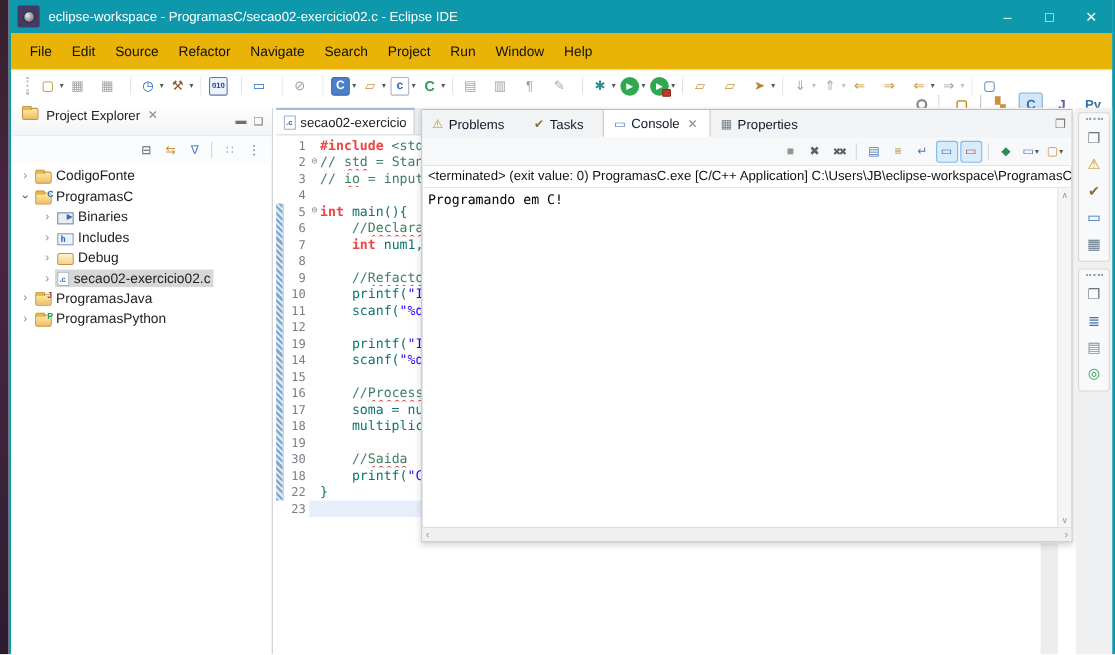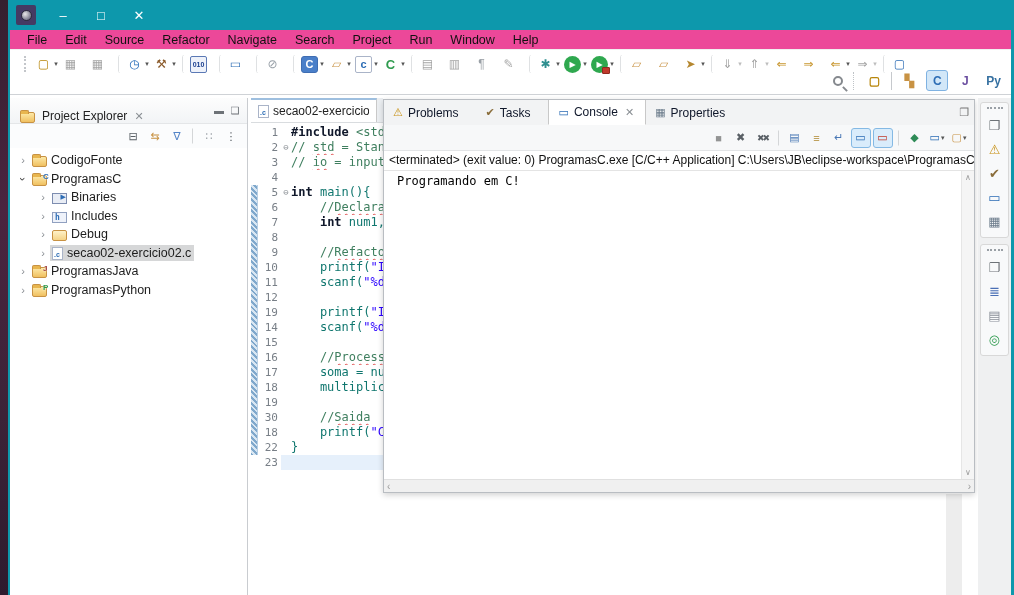--- a/index.html
+++ b/index.html
@@ -13,21 +13,21 @@
   
   .titlebar { height:30px; background:#0d98ac; display:flex; align-items:center; color:#fff; }
   .app-icon { width:20px; height:20px; margin:0 8px 0 6px; background:#443a63; border-radius:2px;
     display:flex; align-items:center; justify-content:center; flex:none; }
   .app-icon .orb { width:11px; height:11px; border-radius:50%; background:radial-gradient(circle at 35% 35%,#e8e8e8,#8a8a9a 60%,#55556a); border:1px solid #2c2c3c; }
   .title { font-size:12px; white-space:nowrap; overflow:hidden; flex:1; }
   .win-controls { display:flex; height:30px; }
   .win-controls span { width:38px; height:30px; display:flex; align-items:center; justify-content:center; font-size:13px; }
 
   
-  .menubar { height:20px; background:#ec4899; display:flex; align-items:center; padding-left:8px; border-bottom:1px solid #f0f0f0; }
+  .menubar { height:34px; background:#eab308; display:flex; align-items:center; padding-left:8px; border-bottom:1px solid #f0f0f0; }
   .menu-item { font-size:12.5px; color:#111; padding:2px 9px; }
 
   
   .toolbar { height:45px; background:#fff; border-bottom:1px solid #cfd2d6; position:relative; }
   .tb-left { display:flex; align-items:center; padding:2px 0 0 14px; height:26px; }
   .tb-grip { width:4px; height:16px; border-left:2px dotted #c3c6ca; margin-right:6px; }
   .tb-item { display:inline-flex; align-items:center; height:22px; padding:0 1px; border-radius:3px; position:relative; }
   .tb-item .glyph { display:inline-flex; align-items:center; justify-content:center; width:17px; height:17px; font-size:12px; position:relative; }
   .tb-item .caret { font-size:7px; color:#555; width:8px; text-align:center; }
   .tb-item.sep { width:4px; height:18px; padding:0; margin:0 3px; border-left:1px dotted #bfc3c7; }
@@ -45,21 +45,21 @@
   .tb-right-bar { width:1px; height:18px; background:#c6c9cd; }
   .persp { display:inline-flex; align-items:center; justify-content:center; min-width:22px; height:21px; padding:1px 3px; border-radius:3px; font-weight:bold; font-size:12px; border:1px solid transparent; }
   .persp.active { background:#d2e7f8; border-color:#7fb2e2; }
 
   
   .body { position:absolute; top:98px; left:0; right:0; bottom:0; background:#fff; }
 
   
   .explorer { position:absolute; left:0; top:0; bottom:0; width:238px; background:#fff; border-right:1px solid #c9ccd0; }
   .ex-tabrow { height:26px; display:flex; align-items:center; background:linear-gradient(#fdfdfd,#f2f4f6); border-bottom:1px solid #e4e6e8; padding:0 4px; }
-  .ex-tab { display:flex; align-items:flex-end; gap:5px; padding:0 6px; height:25px; }
+  .ex-tab { display:flex; align-items:flex-start; gap:5px; padding:0 6px; height:25px; }
   .ex-title { font-size:12px; color:#222; }
   .tab-close { font-size:11px; color:#8a8f94; padding:0 2px; }
   .spacer { flex:1; }
   .mini-btn { font-size:10px; color:#6d7277; width:16px; text-align:center; }
   .ex-tools { height:24px; display:flex; align-items:center; justify-content:flex-end; gap:2px; padding-right:6px; background:#fbfcfd; }
   .tree { padding-top:3px; }
   .trow { display:flex; align-items:center; height:18.5px; font-size:12.5px; color:#1d1d1d; }
   .trow .arrow { width:14px; text-align:center; color:#8a8f94; font-size:11px; display:inline-block; }
   .trow.expanded .arrow { transform:rotate(90deg); color:#444; }
   .trow.lvl0 { padding-left:6px; }
@@ -87,21 +87,21 @@
   .ed-tab { display:flex; align-items:center; padding:0 7px; background:#fff; border-right:1px solid #c9c9c9; border-top:2px solid #9ebfdf; max-width:131px; }
   .ed-tab-label { font-size:12px; color:#222; white-space:nowrap; overflow:hidden; max-width:96px; }
   .ed-body { position:relative; height:calc(100% - 25px); overflow:hidden; }
   .ruler { position:absolute; left:0; width:7px; background:repeating-linear-gradient(45deg,#7fa8cc 0 2px,#d8e6f2 2px 4px); border-right:1px solid #b8cfe4; }
   .lines { margin-left:8px; padding-top:2px; }
   .cl { display:flex; height:15px; font:12px/15px "DejaVu Sans Mono",monospace; white-space:pre; }
   .cl .ln { width:22px; text-align:right; color:#787f87; padding-right:3px; flex:none; font-size:11px; }
   .cl .fold { width:10px; color:#8a8f94; font-size:9px; text-align:center; flex:none; }
   .cl .ct { width:92px; overflow:hidden; flex:none; color:#000; }
   .cl.cur .fold, .cl.cur .ct { background:#e6f0fb; }
-  .t-k { color:#0f172a; font-weight:bold; }
+  .t-k { color:#ef4444; font-weight:bold; }
   .t-c { color:#3f7f5f; }
   .t-h { color:#3f7f5f; }
   .t-s { color:#2a00ff; }
   .t-p { color:#0f766e; }
   .sq { text-decoration:underline wavy #e04f4f; text-underline-offset:2px; text-decoration-thickness:1px; }
 
   
   .console { position:absolute; left:373px; top:1px; width:592px; height:394px; background:#fff;
     border:1px solid #b9bdc2; box-shadow:0 2px 6px rgba(0,0,0,.18); display:flex; flex-direction:column; }
   .c-tabrow { height:25px; background:#f2f3f4; display:flex; align-items:center; flex:none; }
@@ -112,21 +112,21 @@
   .c-restore { margin-left:auto; margin-right:5px; color:#777; font-size:11px; }
   .c-toolrow { height:26px; display:flex; align-items:center; justify-content:flex-end; gap:2px; padding-right:5px; background:#f7f8f9; border-bottom:1px solid #e2e4e6; flex:none; }
   .cbtn { min-width:20px; height:20px; display:inline-flex; align-items:center; justify-content:center; border-radius:3px; font-size:11px; border:1px solid transparent; }
   .cbtn.on { background:#d9ecfb; border-color:#84b9e4; }
   .cbtn.dis { opacity:.4; }
   .cbtn.sep { min-width:2px; width:2px; height:16px; border-left:1px solid #d4d6d8; border-radius:0; margin:0 3px; }
   .cbtn.dbl { font-size:9px; letter-spacing:-2px; }
   .cbtn .caret { font-size:7px; color:#555; margin-left:1px; }
   .c-status { font-size:12px; color:#111; padding:2px 5px 3px 5px; border-bottom:1px solid #e4e4e4; white-space:nowrap; overflow:hidden; flex:none; }
   .c-outwrap { position:relative; flex:1; overflow:hidden; }
-  .c-out { font:12px/16px "DejaVu Sans Mono",monospace; padding:2px 13px; white-space:pre; }
+  .c-out { font:12px/16px "DejaVu Sans Mono",monospace; padding:2px 5px; white-space:pre; }
   .vsb { position:absolute; right:0; top:0; bottom:0; width:13px; background:#f5f5f5; border-left:1px solid #e6e6e6; display:flex; flex-direction:column; justify-content:space-between; align-items:center; }
   .vsb span { color:#9a9a9a; font-size:8px; padding:2px 0; }
   .hsb { height:13px; background:#f0f0f0; border-top:1px solid #e0e0e0; display:flex; justify-content:space-between; align-items:center; padding:0 3px; flex:none; }
   .hsb span { color:#9a9a9a; font-size:10px; }
 
   
   .under-strip { position:absolute; right:49px; top:396px; bottom:0; width:16px; background:#ededed; }
 
   
   .mini-sidebar { position:absolute; right:0; top:0; bottom:0; width:33px; background:#eff0f1; padding-top:2px; }
@@ -139,20 +139,21 @@
 
 <div class="screen" data-name="screen">
   <div class="desktop-strip" data-name="desktop-background"></div>
 
   <div class="window" data-name="eclipse-window">
 
     <div class="titlebar" data-name="titlebar">
       <span class="app-icon" data-name="eclipse-logo-icon">
           <span class="orb"></span>
         </span>
+      <span class="title" data-name="window-title">eclipse-workspace - ProgramasC/secao02-exercicio02.c - Eclipse IDE</span>
       <span class="win-controls">
         <span data-name="minimize-window-button">–</span>
         <span data-name="maximize-window-button">□</span>
         <span data-name="close-window-button">✕</span>
       </span>
     </div>
 
     <div class="menubar" data-name="menubar">
 
     <span class="menu-item" data-name="menu-file">File</span>

